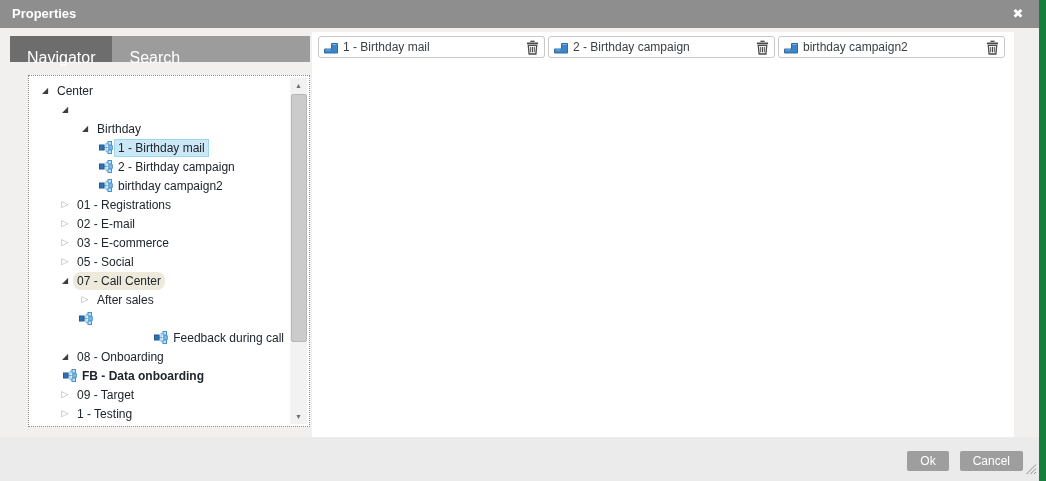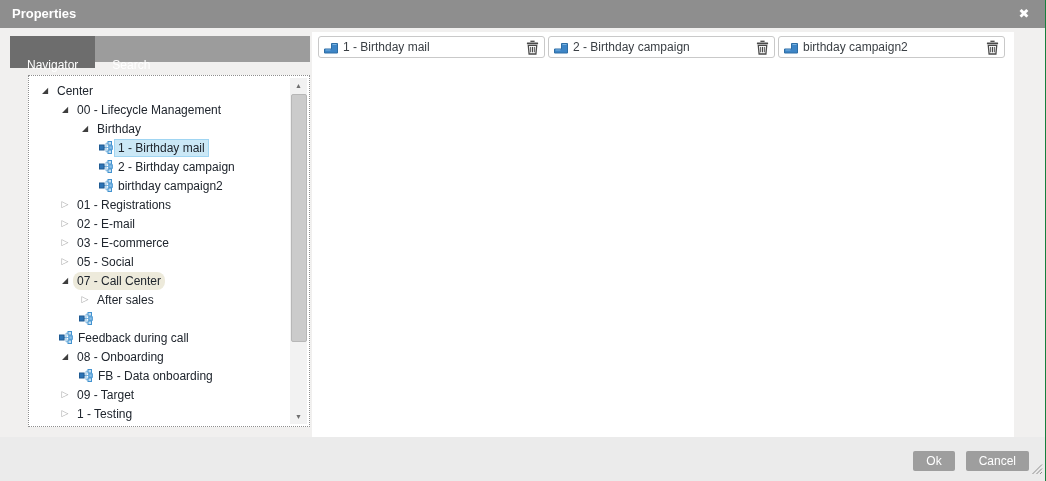--- a/index.html
+++ b/index.html
@@ -1,26 +1,26 @@
 <!DOCTYPE html>
 <html style="--titlebar: #8e8e8e; --tab-strip: #9c9c9c; --tab-active: #6d6d6d; --dialog-bg: #f1f0ef; --footer-bg: #ebebeb; --selected-bg: #cbe8f6; --selected-border: #a0d5f2; --highlight-bg: #edeadb; --accent-blue: #3d85c6; --button-bg: #9e9e9e;"><head>
 <meta charset="utf-8">
 <style>
   html,body{margin:0;padding:0;background:#fff;}
   .dialog{position:relative;width:1046px;height:481px;background:var(--dialog-bg,#f1f0ef);
     font-family:"Liberation Sans","DejaVu Sans",sans-serif;overflow:hidden;
-    border-right:1px solid #15803d;box-sizing:border-box;}
+    border-right:7px solid #15803d;box-sizing:border-box;}
   
   .titlebar{position:absolute;left:0;top:0;right:0;height:28px;background:var(--titlebar,#8e8e8e);}
   .title-text{color:#fff;font-weight:bold;font-size:13px;line-height:28px;padding-left:12px;}
   .close-btn{position:absolute;right:8px;top:0;width:26px;height:28px;line-height:28px;text-align:center;
     color:#fff;font-size:13px;font-weight:bold;cursor:pointer;}
   
   .tabstrip{position:absolute;left:10px;top:36px;width:300px;height:26px;background:var(--tab-strip,#9c9c9c);display:flex;}
-  .tab{color:#fff;font-size:12px;line-height:26px;padding:16px 17px;cursor:pointer;white-space:nowrap;}
+  .tab{color:#fff;font-size:16px;line-height:26px;padding:9px 17px;cursor:pointer;white-space:nowrap;}
   .tab.active{background:var(--tab-active,#6d6d6d);}
   
   .treepanel{position:absolute;left:28px;top:75px;width:282px;height:352px;background:#fff;
     border:1px dotted #8f8f8f;box-sizing:border-box;}
   .tree{position:absolute;left:0;top:5px;right:21px;bottom:0;overflow:hidden;}
   .tree-row{height:19px;display:flex;align-items:center;font-size:12px;color:#20262e;white-space:nowrap;cursor:default;}
   .twisty{width:16px;flex:none;text-align:center;line-height:19px;}
   .twisty.expanded{color:#3e3e3e;font-size:8px;}
   .twisty.collapsed{color:#a6a6a6;font-size:9px;}
   .camp-icon{width:17px;flex:none;display:flex;justify-content:center;align-items:center;}
@@ -65,21 +65,20 @@
   <div class="treepanel">
     <div class="tree" id="tree">
         <div class="tree-row" style="padding-left: 8px;">
     <span class="twisty expanded">◢</span>
 
     <span class="tree-label">Center</span>
   </div>
         <div class="tree-row" style="padding-left: 28px;">
     <span class="twisty expanded">◢</span>
 
-    <span class="tree-label">00 - Lifecycle Management</span>
   </div>
         <div class="tree-row" style="padding-left: 48px;">
     <span class="twisty expanded">◢</span>
 
     <span class="tree-label">Birthday</span>
   </div>
         <div class="tree-row" style="padding-left: 68px;">
 
     <span class="camp-icon">
       <svg width="14" height="13" viewBox="0 0 14 13">
@@ -153,39 +152,39 @@
     <span class="camp-icon">
       <svg width="14" height="13" viewBox="0 0 14 13">
         <path d="M5 6.5 H7 M7 2.2 V10.8 M7 2.2 H9 M7 6.5 H9.5 M7 10.8 H9" stroke="#77b1dd" stroke-width="1" fill="none"></path>
         <rect x="0.5" y="4" width="4.6" height="5" fill="#2e74b5" stroke="#1f5a92"></rect>
         <rect x="9" y="0.5" width="3.5" height="3.5" fill="#c3def2" stroke="#4393d0"></rect>
         <rect x="9.8" y="4.8" width="3.5" height="3.5" fill="#8cc0e8" stroke="#4393d0"></rect>
         <rect x="9" y="9" width="3.5" height="3.5" fill="#c3def2" stroke="#4393d0"></rect>
       </svg>
     </span>
   </div>
-        <div class="tree-row" style="padding-left: 28px;">
+        <div class="tree-row" style="padding-left: 28px; justify-content: flex-end;">
 
     <span class="camp-icon">
       <svg width="14" height="13" viewBox="0 0 14 13">
         <path d="M5 6.5 H7 M7 2.2 V10.8 M7 2.2 H9 M7 6.5 H9.5 M7 10.8 H9" stroke="#77b1dd" stroke-width="1" fill="none"></path>
         <rect x="0.5" y="4" width="4.6" height="5" fill="#2e74b5" stroke="#1f5a92"></rect>
         <rect x="9" y="0.5" width="3.5" height="3.5" fill="#c3def2" stroke="#4393d0"></rect>
         <rect x="9.8" y="4.8" width="3.5" height="3.5" fill="#8cc0e8" stroke="#4393d0"></rect>
         <rect x="9" y="9" width="3.5" height="3.5" fill="#c3def2" stroke="#4393d0"></rect>
       </svg>
     </span>
     <span class="tree-label">Feedback during call</span>
   </div>
         <div class="tree-row" style="padding-left: 28px;">
     <span class="twisty expanded">◢</span>
 
     <span class="tree-label">08 - Onboarding</span>
   </div>
-        <div class="tree-row" style="padding-left: 48px;">
+        <div class="tree-row" style="padding-left: 32px; font-weight: bold;">
 
     <span class="camp-icon">
       <svg width="14" height="13" viewBox="0 0 14 13">
         <path d="M5 6.5 H7 M7 2.2 V10.8 M7 2.2 H9 M7 6.5 H9.5 M7 10.8 H9" stroke="#77b1dd" stroke-width="1" fill="none"></path>
         <rect x="0.5" y="4" width="4.6" height="5" fill="#2e74b5" stroke="#1f5a92"></rect>
         <rect x="9" y="0.5" width="3.5" height="3.5" fill="#c3def2" stroke="#4393d0"></rect>
         <rect x="9.8" y="4.8" width="3.5" height="3.5" fill="#8cc0e8" stroke="#4393d0"></rect>
         <rect x="9" y="9" width="3.5" height="3.5" fill="#c3def2" stroke="#4393d0"></rect>
       </svg>
     </span>

